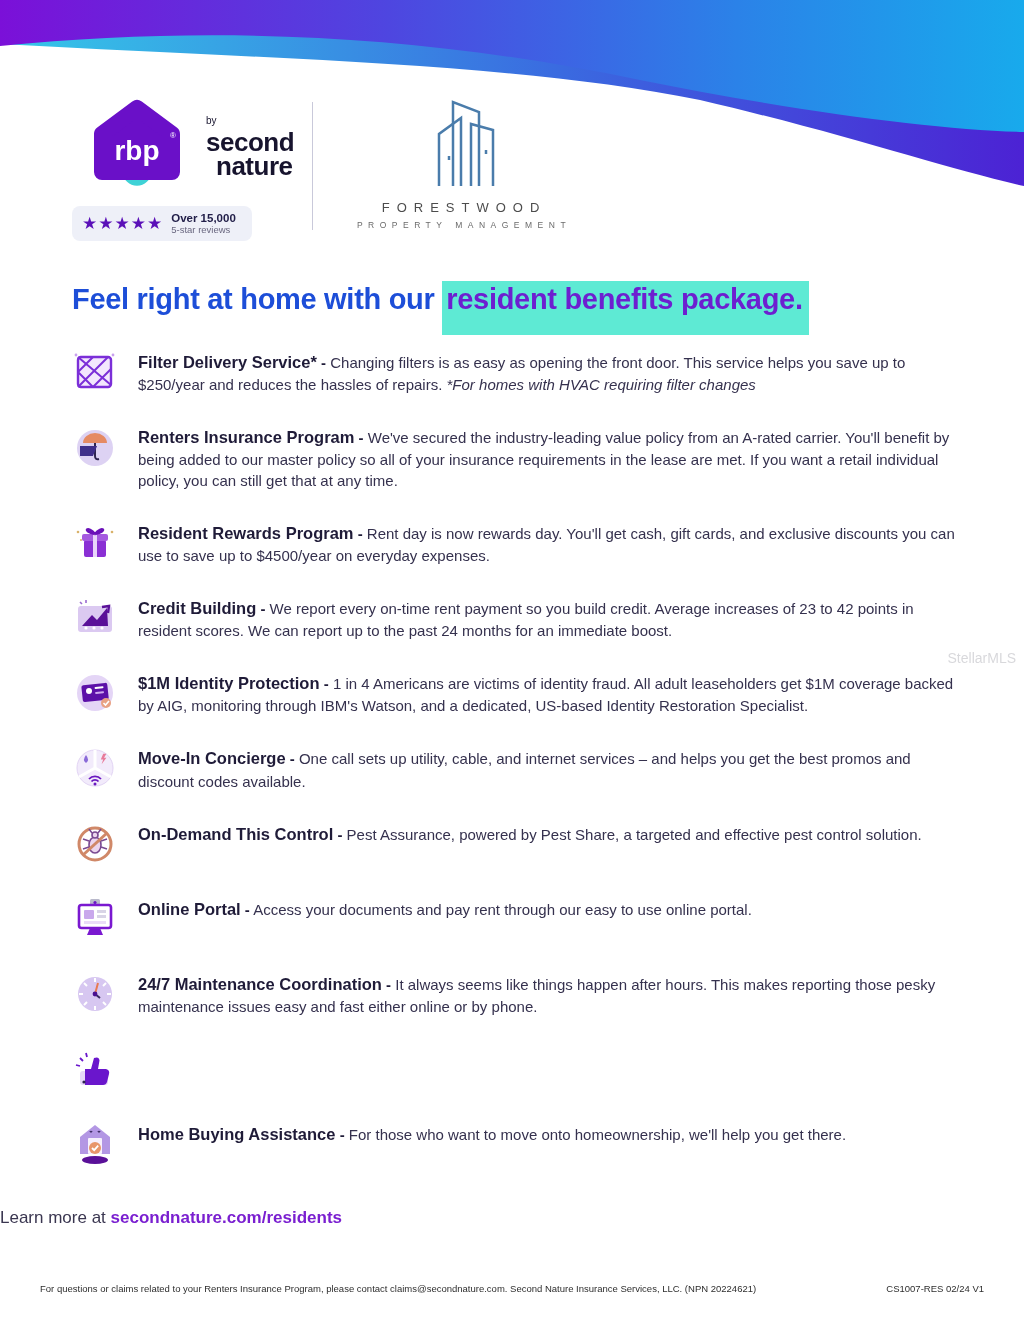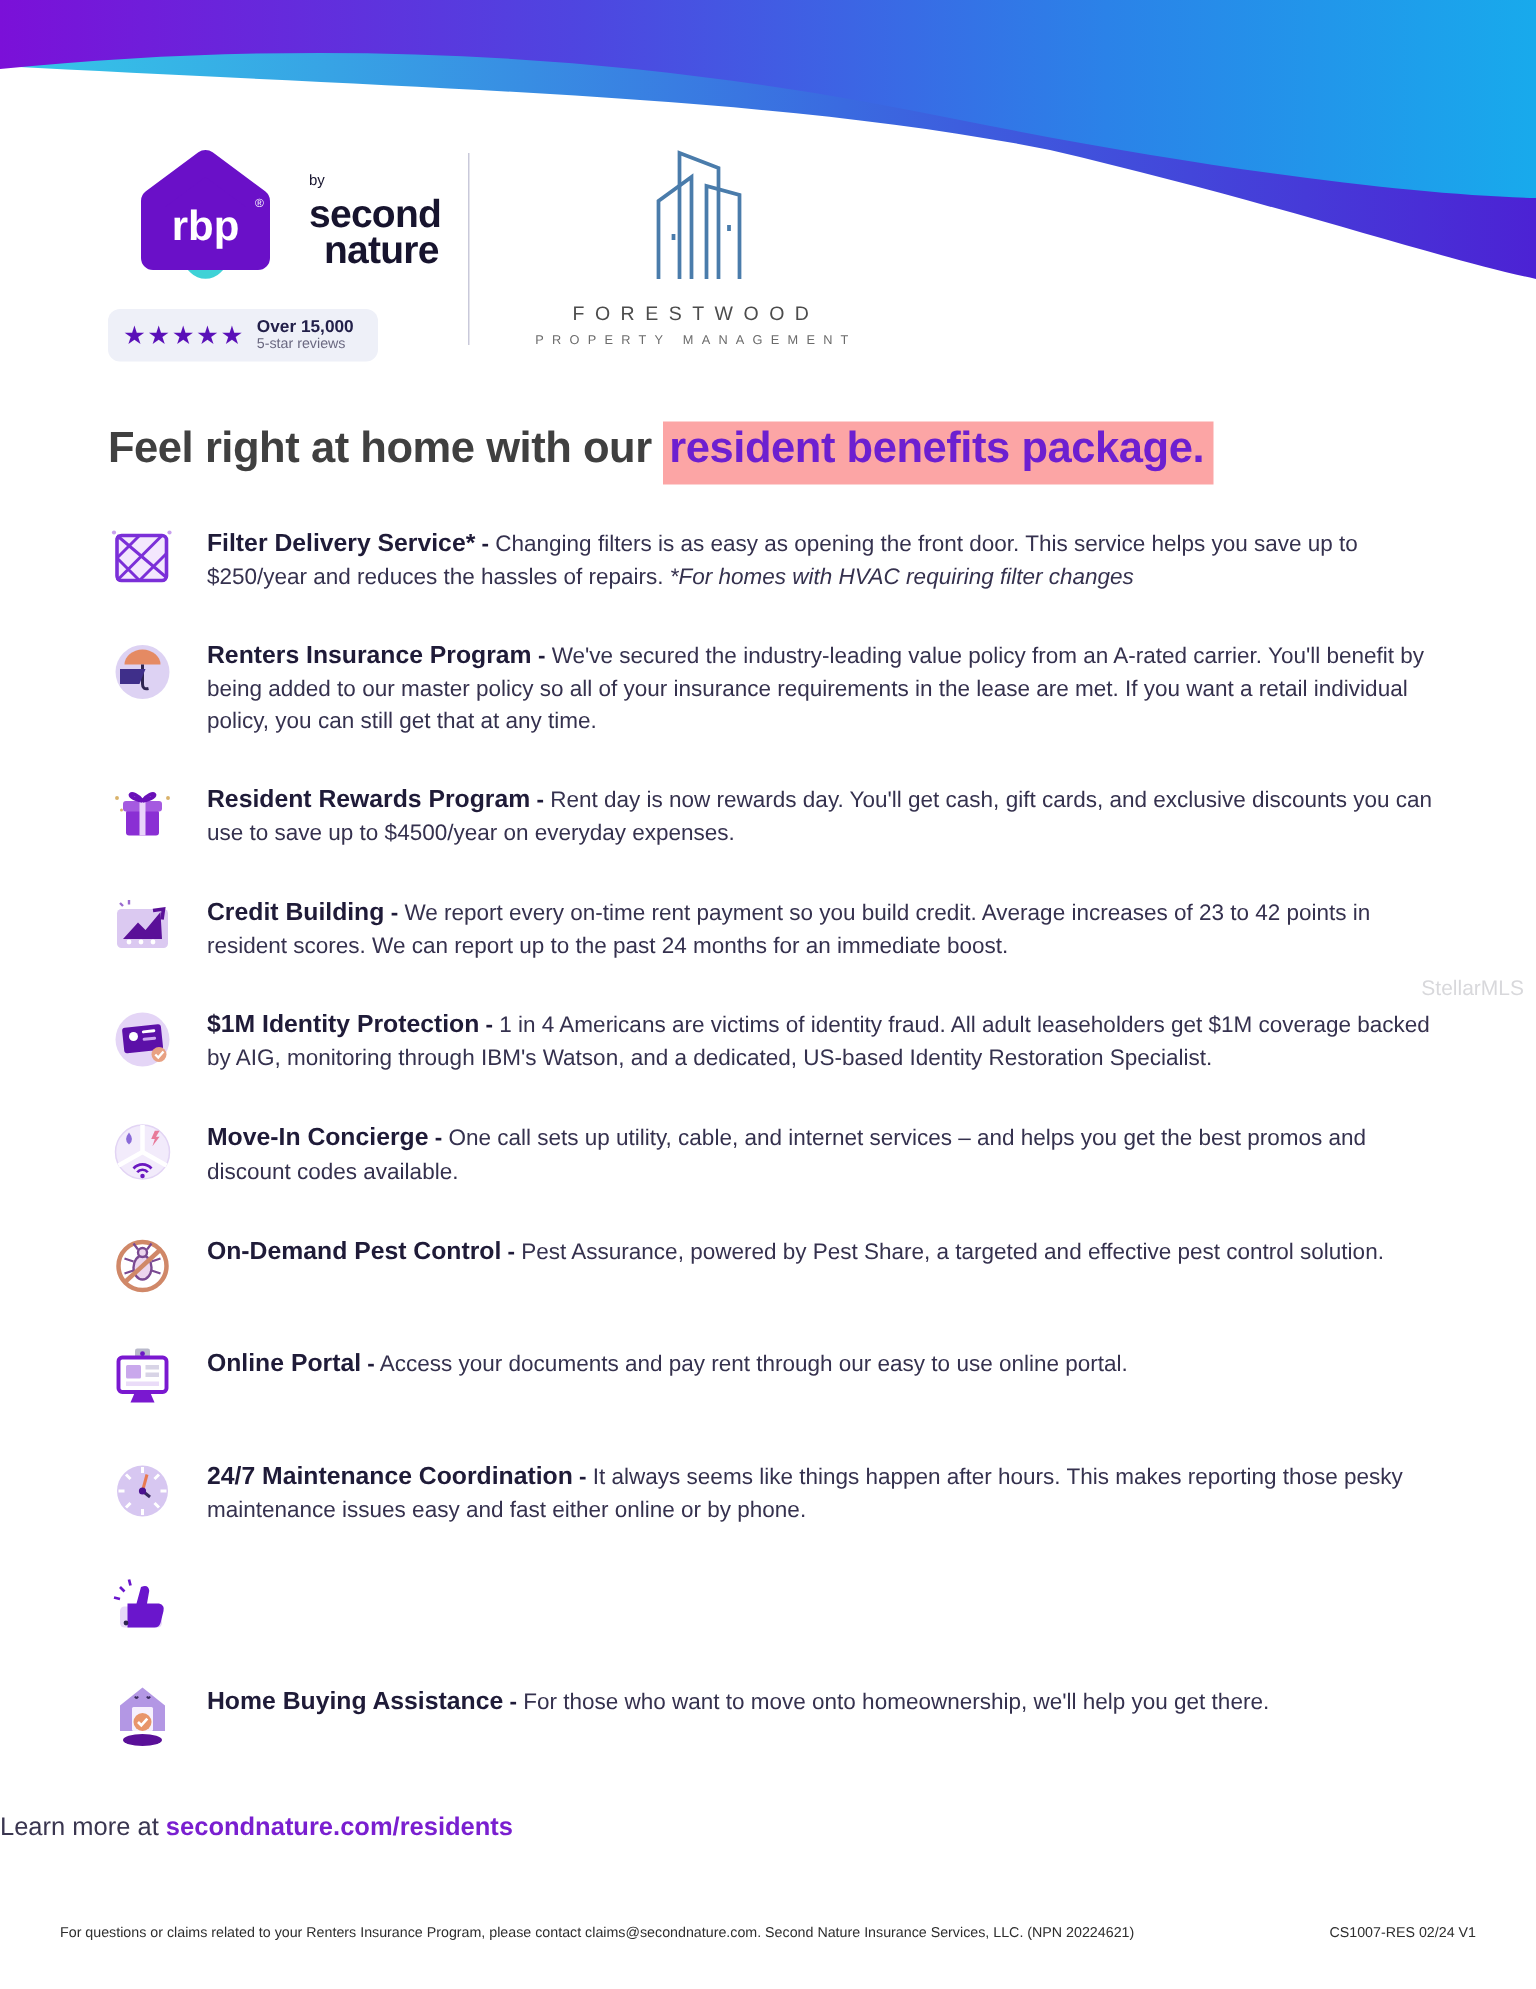--- a/index.html
+++ b/index.html
@@ -24,22 +24,22 @@
   .reviews-line2{font-size:9.5px;color:#6a6880;}
   .brand-word{position:absolute;left:120px;top:18px;line-height:.92;}
   .by{font-size:10px;color:#17142e;vertical-align:top;}
   .brand-main{font-weight:bold;font-size:26px;color:#17142e;letter-spacing:-.5px;}
   .divider{width:1px;height:128px;background:#c9c9da;margin:4px 36px 0 60px;}
   .fw-block{width:230px;text-align:center;}
   .fw-name{font-size:13px;letter-spacing:7px;color:#4c4c4c;margin-top:6px;font-family:"Liberation Sans",sans-serif;}
   .fw-sub{font-size:8.5px;letter-spacing:5.5px;color:#6b6b6b;margin-top:5px;}
   
   .headline{position:absolute;left:72px;top:283px;font-size:29px;font-weight:bold;letter-spacing:-.3px;white-space:nowrap;}
-  .headline .plain{color:#404040;}
-  .headline .hl{color:#6d1fd0;background:#fca5a5;padding:2px 6px 8px 4px;}
+  .headline .plain{color:#1d4ed8;}
+  .headline .hl{color:#6d1fd0;background:#5eead4;padding:2px 6px 20px 4px;}
   
   .benefits{position:absolute;left:72px;top:349px;width:886px;display:flex;flex-direction:column;gap:29px;}
   .item{display:flex;gap:20px;align-items:flex-start;}
   .icon{flex:0 0 46px;height:46px;}
   .icon svg{width:46px;height:46px;display:block;}
   .item-text{margin:2px 0 0 0;font-size:15px;line-height:1.4;color:#35314e;}
   .item-title{font-weight:bold;font-size:16.5px;color:#1f1b38;}
   .item-dash{font-weight:bold;color:#1f1b38;}
   .item-note{font-style:italic;}
   
@@ -203,21 +203,21 @@
   <div class="item">
     <div class="icon">
       <svg viewBox="0 0 46 46">
           <circle cx="23" cy="23" r="16" fill="none" stroke="#d08868" stroke-width="3"></circle>
           <ellipse cx="23" cy="24" rx="6" ry="8" fill="#ecd6ee" stroke="#7a4a92" stroke-width="1.6"></ellipse>
           <circle cx="23" cy="14" r="3" fill="#ecd6ee" stroke="#7a4a92" stroke-width="1.6"></circle>
           <path d="M20 12 l-3 -4 M26 12 l3 -4 M17 20 l-6 -2 M17 26 l-6 2 M29 20 l6 -2 M29 26 l6 2" stroke="#7a4a92" stroke-width="1.5"></path>
           <line x1="11" y1="34" x2="35" y2="12" stroke="#d08868" stroke-width="3"></line>
         </svg>
     </div>
-    <p class="item-text"><span class="item-title">On-Demand Pest Control</span> <span class="item-dash">-</span> <span>Pest Assurance, powered by Pest Share, a targeted and effective pest control solution.</span></p>
+    <p class="item-text"><span class="item-title">On-Demand This Control</span> <span class="item-dash">-</span> <span>Pest Assurance, powered by Pest Share, a targeted and effective pest control solution.</span></p>
   </div>
 
   <div class="item">
     <div class="icon">
       <svg viewBox="0 0 46 46">
           <rect x="18" y="3" width="10" height="7" rx="1.5" fill="#b9b9cb"></rect>
           <circle cx="23" cy="6.5" r="1.6" fill="#6a16c4"></circle>
           <rect x="7" y="9" width="32" height="23" rx="2.5" fill="#ffffff" stroke="#7a18d0" stroke-width="2.6"></rect>
           <rect x="12" y="14" width="10" height="9" rx="1" fill="#c9a8ec"></rect>
           <rect x="25" y="14" width="9" height="3" fill="#d8d4e6"></rect>

